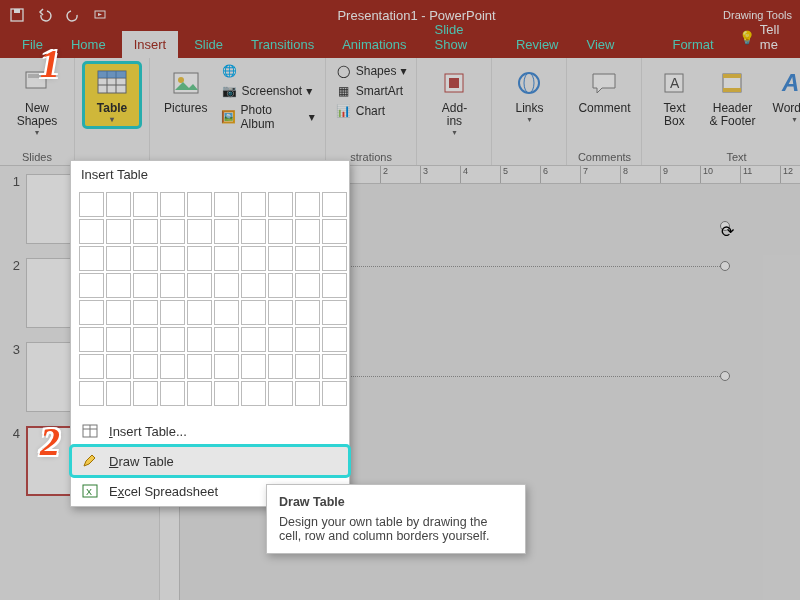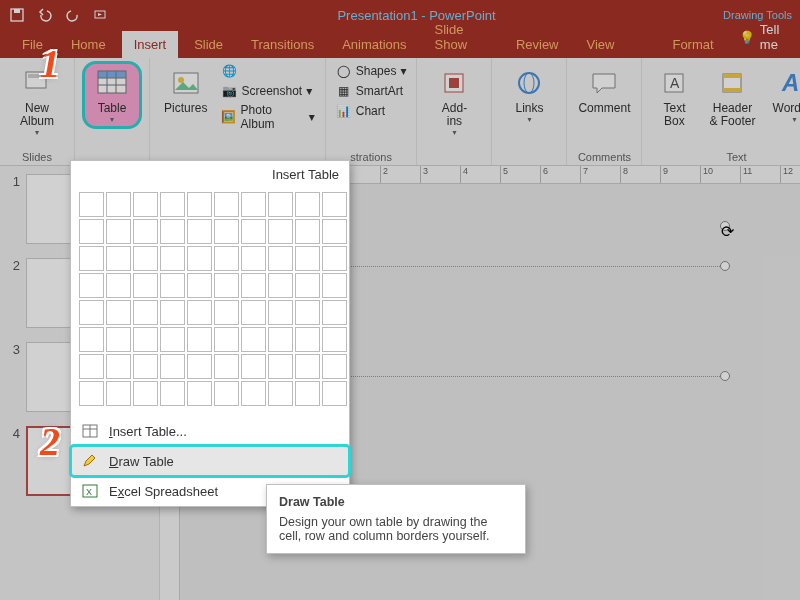--- a/index.html
+++ b/index.html
@@ -2,66 +2,66 @@
 <html><head>
 <meta charset="utf-8">
 <style>
 * { box-sizing: border-box; margin: 0; padding: 0; font-family: "Segoe UI", Arial, sans-serif; }
 body { width: 800px; height: 600px; background: #fff; position: relative; overflow: hidden; }
 
 
 .dim { position: absolute; inset: 0; background: rgba(0,0,0,0.18); pointer-events: none; z-index: 5; }
 
 
-.titlebar { height: 30px; background: #a93226; display: flex; align-items: center; color: #7dd3fc; font-size: 12px; }
+.titlebar { height: 30px; background: #a93226; display: flex; align-items: center; color: #ffffff; font-size: 12px; }
 .titlebar .qat { display: flex; align-items: center; gap: 10px; padding-left: 8px; }
 .titlebar .title { flex: 1; text-align: center; font-size: 13px; }
 .titlebar .tools { padding-right: 8px; font-size: 11px; }
 .qat-icon { width: 18px; height: 18px; display: flex; align-items: center; justify-content: center; }
 
 
 .tabs { height: 28px; background: #a93226; display: flex; align-items: flex-end; padding-left: 10px; gap: 4px; }
-.tab { padding: 6px 12px; color: #fdba74; font-size: 13px; cursor: pointer; }
+.tab { padding: 6px 12px; color: #5eead4; font-size: 13px; cursor: pointer; }
 .tab.active { background: #f3f3f3; color: #a93226; margin-top: 15px; }
 .tellme { margin-left: auto; color: #fff; font-size: 13px; padding: 6px 10px; display: flex; align-items: center; gap: 4px; }
 
 
 .ribbon { height: 108px; background: #f3f3f3; border-bottom: 1px solid #d0d0d0; display: flex; }
 .group { border-right: 1px solid #e0e0e0; padding: 4px 8px 2px; display: flex; flex-direction: column; }
 .group-items { display: flex; gap: 6px; flex: 1; align-items: flex-start; }
 .group-label { text-align: center; font-size: 11px; color: #666; padding-top: 2px; }
 .big-btn { display: flex; flex-direction: column; align-items: center; justify-content: flex-start; width: 58px; padding: 4px 2px; cursor: pointer; }
 .big-btn .ico { width: 34px; height: 34px; margin-bottom: 2px; display: flex; align-items: center; justify-content: center; }
 .big-btn .lbl { font-size: 12px; color: #333; text-align: center; line-height: 1.1; }
 .big-btn .caret { font-size: 8px; color: #666; }
 .small-list { display: flex; flex-direction: column; gap: 2px; }
 .small-item { display: flex; align-items: center; gap: 4px; font-size: 12px; color: #333; padding: 1px 2px; cursor: pointer; }
 .small-item .si { width: 16px; height: 16px; display: inline-flex; align-items: center; justify-content: center; }
 
 
-.hl-table { outline: 3px solid #2fd4d4; outline-offset: -2px; border-radius: 13px; background: #f9a8d4; }
+.hl-table { outline: 3px solid #2fd4d4; outline-offset: -2px; border-radius: 4px; background: #fde047; font-weight: bold; }
 
 
 .workrow { display: flex; height: calc(600px - 30px - 28px - 108px); background: #e8e8e8; }
 .thumbs { width: 160px; background: #f0f0f0; border-right: 1px solid #d9d9d9; padding: 8px 6px; }
 .thumb { display: flex; align-items: flex-start; gap: 6px; margin-bottom: 14px; }
 .thumb .num { width: 14px; font-size: 13px; color: #555; text-align: right; }
 .thumb .sl { width: 120px; height: 70px; background: #fff; border: 1px solid #ccc; }
 .thumb.sel .sl { border: 2px solid #c0504d; }
 .canvas { flex: 1; background: #eaeaea; position: relative; overflow: hidden; }
 .ruler-h { position: absolute; top: 0; left: 20px; right: 0; height: 18px; background: #f7f7f7; border-bottom: 1px solid #ccc; font-size: 9px; color: #666; display: flex; overflow: hidden; }
 .ruler-h span { flex: 0 0 40px; border-left: 1px solid #bbb; padding-left: 2px; }
 .ruler-v { position: absolute; top: 18px; left: 0; width: 20px; bottom: 0; background: #f7f7f7; border-right: 1px solid #ccc; font-size: 9px; color: #666; display: flex; flex-direction: column; }
 .ruler-v span { flex: 0 0 40px; border-top: 1px solid #bbb; padding-top: 2px; text-align: center; }
 .shape-line { position: absolute; border-top: 1px dotted #999; left: 30px; right: 80px; }
 .handle { position: absolute; width: 10px; height: 10px; border: 1px solid #888; background: #fff; border-radius: 50%; right: 70px; }
 
 
 .table-panel { position: absolute; left: 70px; top: 160px; width: 280px; background: #fff; border: 1px solid #bfbfbf; box-shadow: 2px 3px 8px rgba(0,0,0,0.3); z-index: 20; font-size: 13px; color: #333; }
-.table-panel .hdr { padding: 6px 10px; font-weight: 400; text-align: right; }
+.table-panel .hdr { padding: 6px 10px; font-weight: 400; }
 .grid10 { display: grid; grid-template-columns: repeat(10, 25px); grid-auto-rows: 25px; gap: 2px; padding: 4px 8px 10px; }
 .grid10 div { border: 1px solid #bbb; background: #fff; }
 .menu-row { display: flex; align-items: center; gap: 10px; padding: 7px 10px; cursor: pointer; }
 .menu-row:hover, .menu-row.hover { background: #e6e6e6; }
 .menu-row .mi { width: 18px; height: 16px; display: inline-flex; align-items: center; justify-content: center; }
 .menu-row .key { text-decoration: underline; }
 .hl-draw { outline: 3px solid #2fd4d4; outline-offset: -1px; border-radius: 3px; background: #f2f2f2; }
 
 
 .tooltip { position: absolute; left: 266px; top: 484px; width: 260px; background: #fff; border: 1px solid #bfbfbf; box-shadow: 2px 3px 8px rgba(0,0,0,0.25); padding: 10px 12px; z-index: 22; font-size: 12.5px; color: #444; }
@@ -124,21 +124,21 @@
   <div class="group">
     <div class="group-items">
       <div class="big-btn">
         <div class="ico">
             <svg width="30" height="30">
               <rect x="4" y="4" width="20" height="16" fill="#fff" stroke="#888"></rect>
               <rect x="6" y="6" width="16" height="4" fill="#d0d0d0"></rect>
             </svg>
           </div>
         <div class="lbl" style="white-space:pre-line">New
-Album</div>
+Shapes</div>
         <div class="caret">▾</div>
       </div>
     </div>
     <div class="group-label">Slides</div>
   </div>
 
   <div class="group">
     <div class="group-items">
       <div class="big-btn hl-table">
         <div class="ico">

